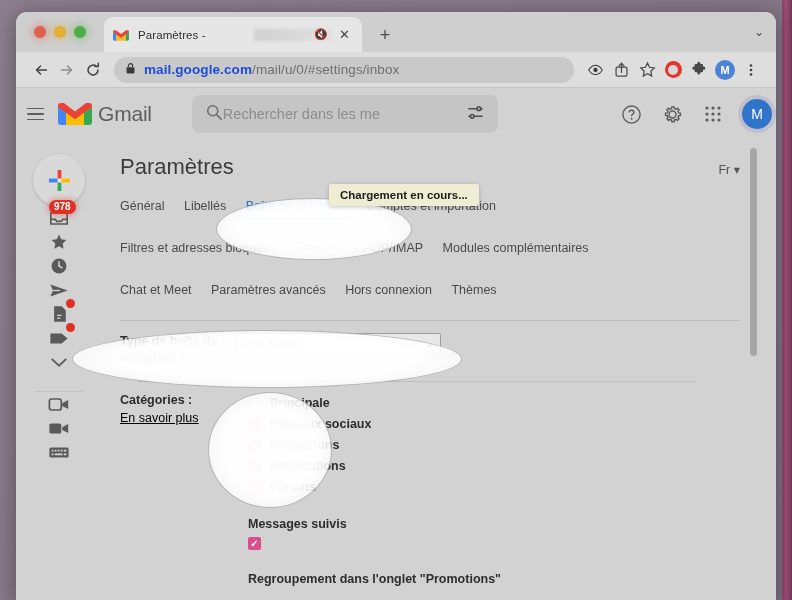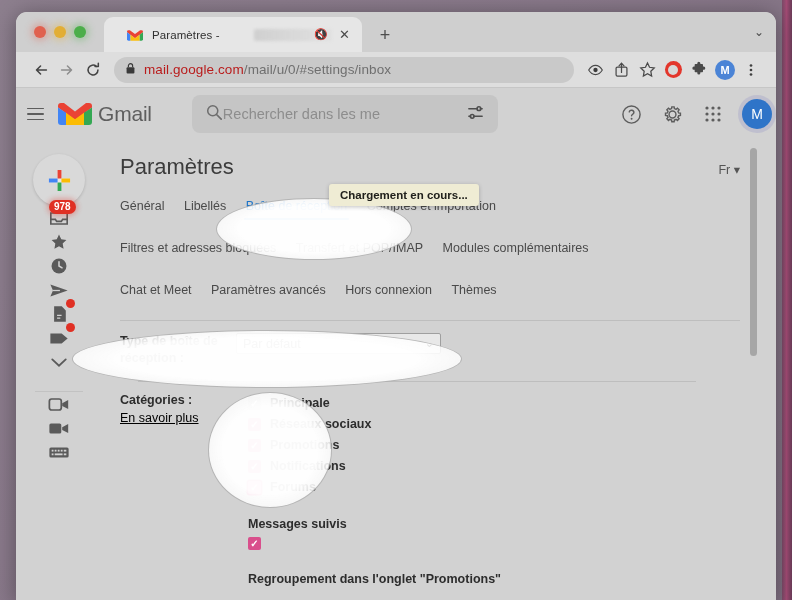--- a/index.html
+++ b/index.html
@@ -44,21 +44,21 @@
   .light { width:12px; height:12px; border-radius:50%; }
   .light.red   { background:#e0614f; box-shadow: 0 0 7px 3px rgba(224,97,79,.35); }
   .light.amber { background:#e2ae35; box-shadow: 0 0 7px 3px rgba(226,174,53,.35); }
   .light.green { background:#4cae4a; box-shadow: 0 0 7px 3px rgba(76,174,74,.35); }
 
   #tab {
     position:absolute; left:88px; top:5px;
     width:258px; height:35px;
     background:#e6e6e6;
     border-top-left-radius:9px; border-top-right-radius:9px;
-    display:flex; align-items:center; padding:0 23px;
+    display:flex; align-items:center; padding:0 9px;
   }
   #tab-favicon { width:16px; height:13px; position:relative; flex:0 0 auto; }
   #tab-title {
     font-size:11.5px; color:#303030; margin-left:9px;
     white-space:nowrap; overflow:hidden; letter-spacing:.1px;
   }
   #tab-ghost {
     position:absolute; left:150px; top:12px; width:78px; height:12px;
     background: linear-gradient(90deg, rgba(190,190,190,.55), rgba(210,210,210,.25));
     border-radius:2px; filter: blur(1.6px);
@@ -93,21 +93,21 @@
     color:#444;
   }
   #omnibox {
     flex:1 1 auto; height:26px; margin:0 8px;
     background:#c9c9c9; border-radius:14px;
     display:flex; align-items:center; padding:0 11px; gap:8px;
     min-width:0;
   }
   #url { font-size:13.5px; color:#2b2b2b; white-space:nowrap; letter-spacing:.1px; }
   #url .dim { color:#6f6f6f; }
-  #url .host { color:#b91c1c; font-weight:400; }
+  #url .host { color:#1d4ed8; font-weight:700; }
   #avatar-chrome {
     width:20px;height:20px;border-radius:50%;background:#4b84d6;
     color:#fff;font-size:11px;display:flex;align-items:center;justify-content:center;
     font-weight:600;
   }
   #ext-opera {
     width:17px;height:17px;border-radius:50%;
     background:#e3362c; position:relative;
   }
   #ext-opera::after{

